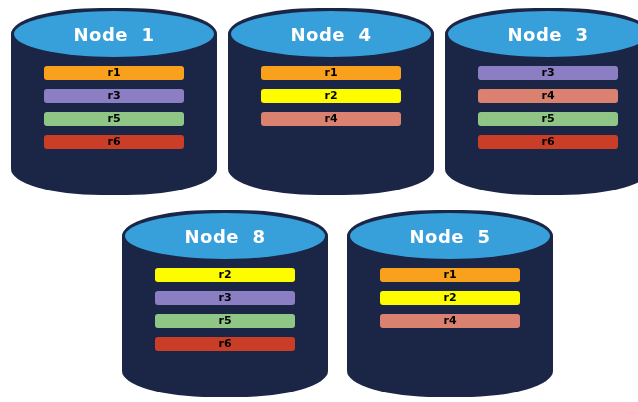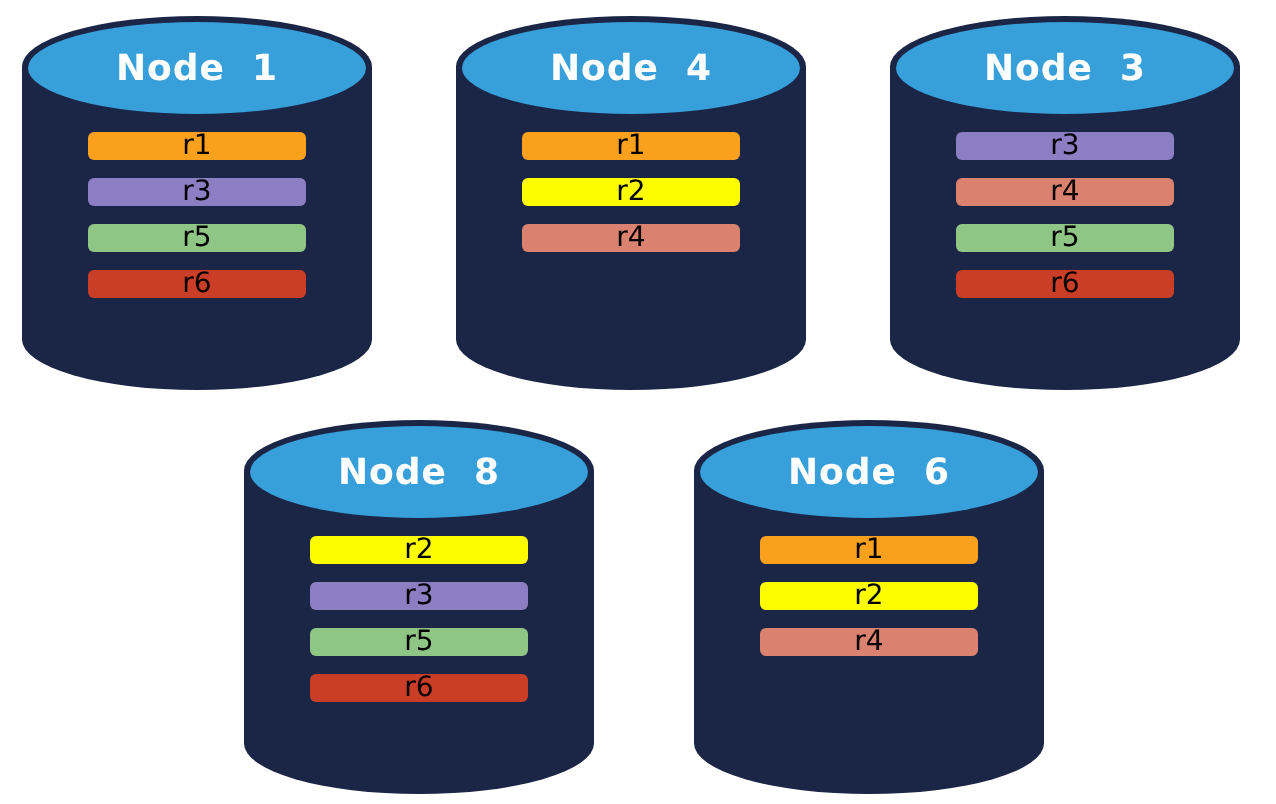--- a/index.html
+++ b/index.html
@@ -10,21 +10,21 @@
   }
   #canvas {
     position: relative;
     width: 638px;
     height: 402px;
     background: #ffffff;
     overflow: hidden;
   }
   .node {
     position: absolute;
-    width: 175px;
+    width: 206px;
     height: 187px;
   }
   
   .pos0 { left: 11px;  top: 8px; }
   .pos1 { left: 228px; top: 8px; }
   .pos2 { left: 445px; top: 8px; }
   .pos3 { left: 122px; top: 210px; }
   .pos4 { left: 347px; top: 210px; }
 
   
@@ -63,22 +63,22 @@
     flex-direction: column;
     gap: 9px;
   }
   .bar {
     height: 14px;
     border-radius: 3px;
     display: flex;
     align-items: center;
     justify-content: center;
     color: var(--bar-text-color, #000000);
-    font-size: 14px;
-    font-weight: normal;
+    font-size: 11px;
+    font-weight: bold;
     line-height: 14px;
   }
 </style>
 </head>
 <body>
 
 <div id="canvas" style="background: rgb(255, 255, 255);">
 
 <div class="node pos0" style="--body-color: #1B2647; --top-color: #379FD9; --title-color: #FFFFFF; --bar-text-color: #000000;">
       <div class="cyl-body"></div>
@@ -123,21 +123,21 @@
       <div class="bars">
         <div class="bar" style="background: rgb(253, 253, 0);">r2</div>
         <div class="bar" style="background: rgb(140, 126, 194);">r3</div>
         <div class="bar" style="background: rgb(144, 198, 133);">r5</div>
         <div class="bar" style="background: rgb(202, 62, 39);">r6</div>
       </div>
     </div>
     <div class="node pos4" style="--body-color: #1B2647; --top-color: #379FD9; --title-color: #FFFFFF; --bar-text-color: #000000;">
       <div class="cyl-body"></div>
       <div class="cyl-top">
-        <span class="node-title">Node  6</span>
+        <span class="node-title">Node  5</span>
       </div>
       <div class="bars">
         <div class="bar" style="background: rgb(249, 161, 28);">r1</div>
         <div class="bar" style="background: rgb(253, 253, 0);">r2</div>
         <div class="bar" style="background: rgb(219, 129, 112);">r4</div>
       </div>
     </div>
   </div>
 
 </body></html>

